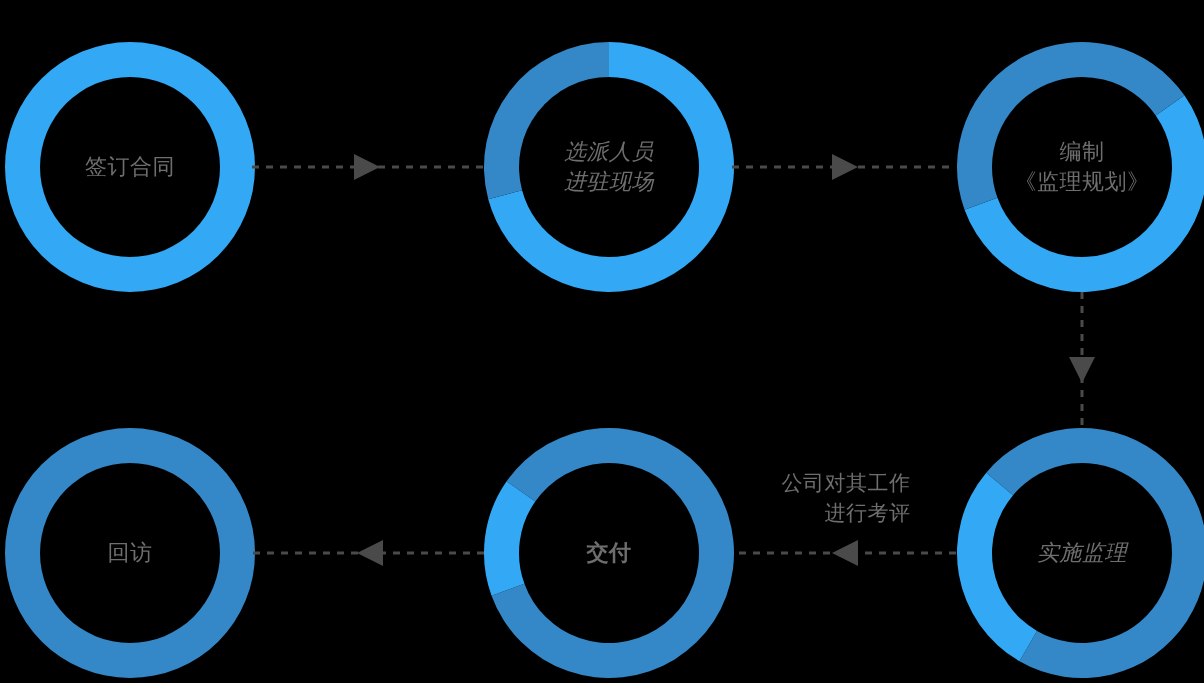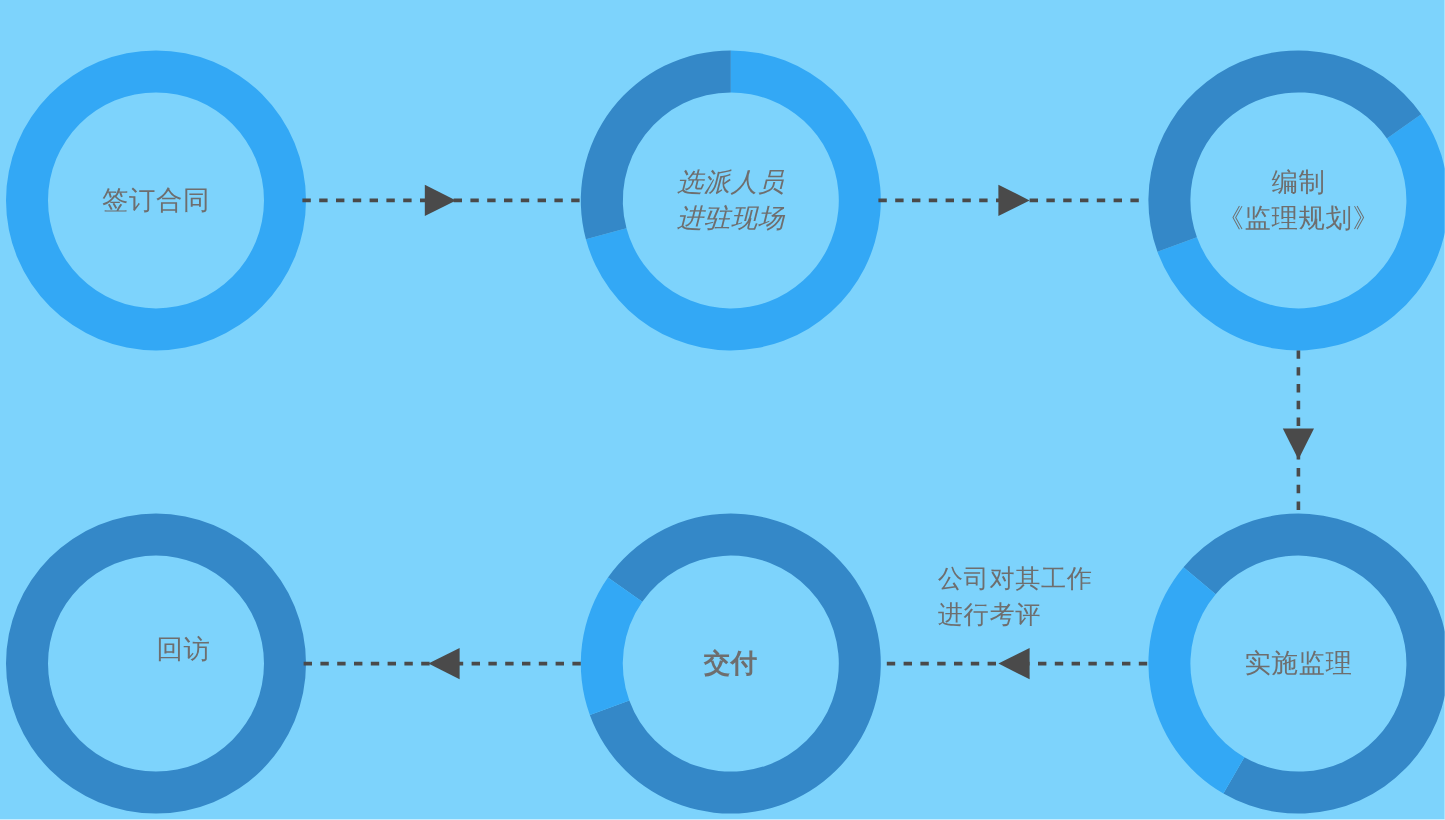--- a/index.html
+++ b/index.html
@@ -7,21 +7,21 @@
     padding: 0;
     background: #ffffff;
   }
   body {
     font-family: "Liberation Sans", "DejaVu Sans", sans-serif;
   }
   #diagram-canvas {
     position: relative;
     width: 1204px;
     height: 683px;
-    background: #7dd3fc;
+    background: #000000;
     overflow: hidden;
   }
   #flow-svg {
     position: absolute;
     left: 0;
     top: 0;
     width: 1204px;
     height: 683px;
     display: block;
   }
@@ -32,21 +32,21 @@
     font-size: 22px;
     line-height: 30px;
     white-space: pre;
     letter-spacing: 0.5px;
     transform: translate(-50%, -50%);
     pointer-events: none;
     font-family: "Liberation Sans", "DejaVu Sans", sans-serif;
   }
   .edge-label {
     position: absolute;
-    text-align: left;
+    text-align: right;
     color: #6e6e6e;
     font-size: 21px;
     line-height: 30px;
     white-space: pre;
     letter-spacing: 0.5px;
     transform: translate(-50%, -50%);
     pointer-events: none;
     font-family: "Liberation Sans", "DejaVu Sans", sans-serif;
   }
 </style>
@@ -101,19 +101,19 @@
           <polygon points="383,540 357,553 383,566" fill="#4a4a4a"></polygon>
         </g>
       </g>
   </svg>
   <div id="labels-layer">
       <div class="node-label" style="left: 130px; top: 167px;">签订合同</div>
       <div class="node-label" style="left: 609px; top: 167px; font-style: italic;">选派人员
 进驻现场</div>
       <div class="node-label" style="left: 1082px; top: 167px;">编制
 《监理规划》</div>
-      <div class="node-label" style="left: 1082px; top: 553px;">实施监理</div>
+      <div class="node-label" style="left: 1082px; top: 553px; font-style: italic;">实施监理</div>
       <div class="node-label" style="left: 609px; top: 553px; font-weight: bold;">交付</div>
-      <div class="node-label" style="left: 130px; top: 541px; margin-left: 23px;">回访</div>
+      <div class="node-label" style="left: 130px; top: 553px;">回访</div>
       <div class="edge-label" style="left: 846px; top: 498px;">公司对其工作
 进行考评</div>
     </div>
 </div>
 
 </body></html>

